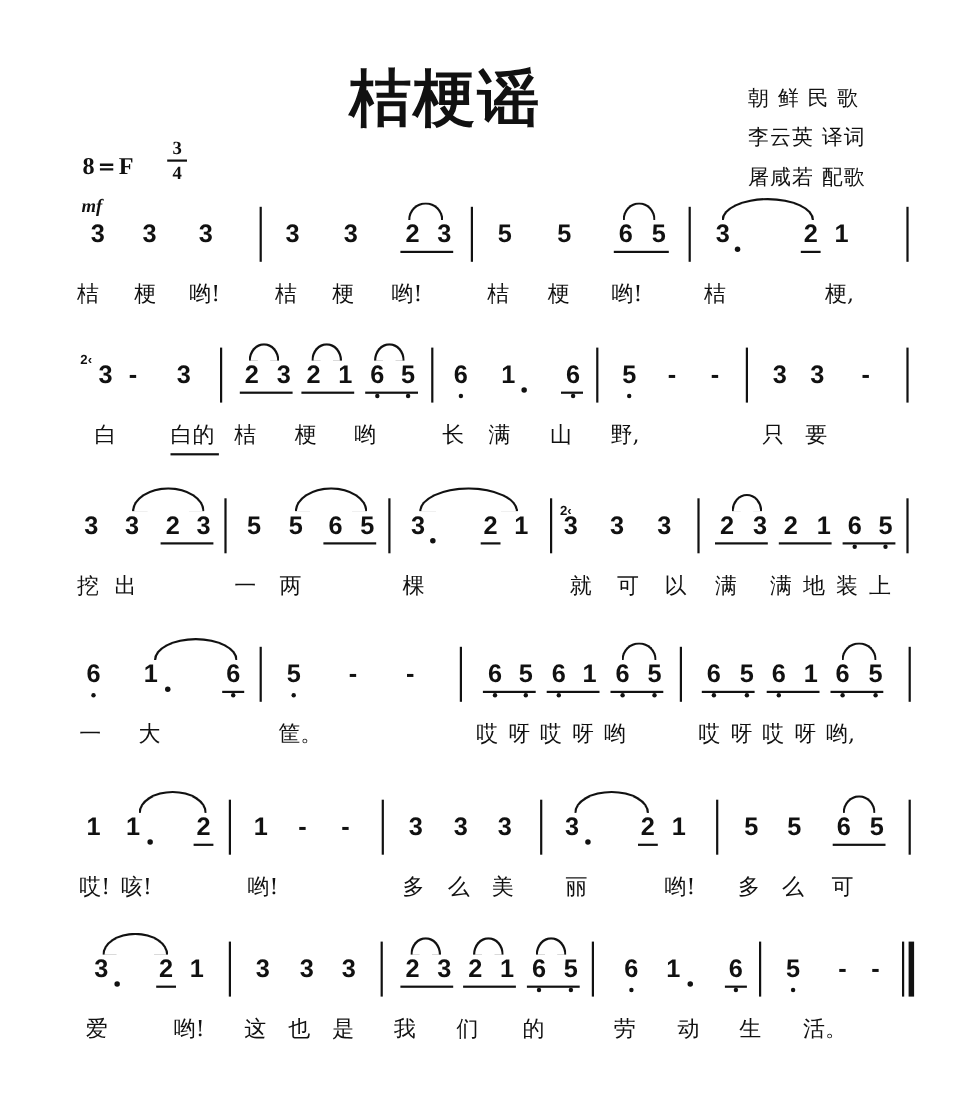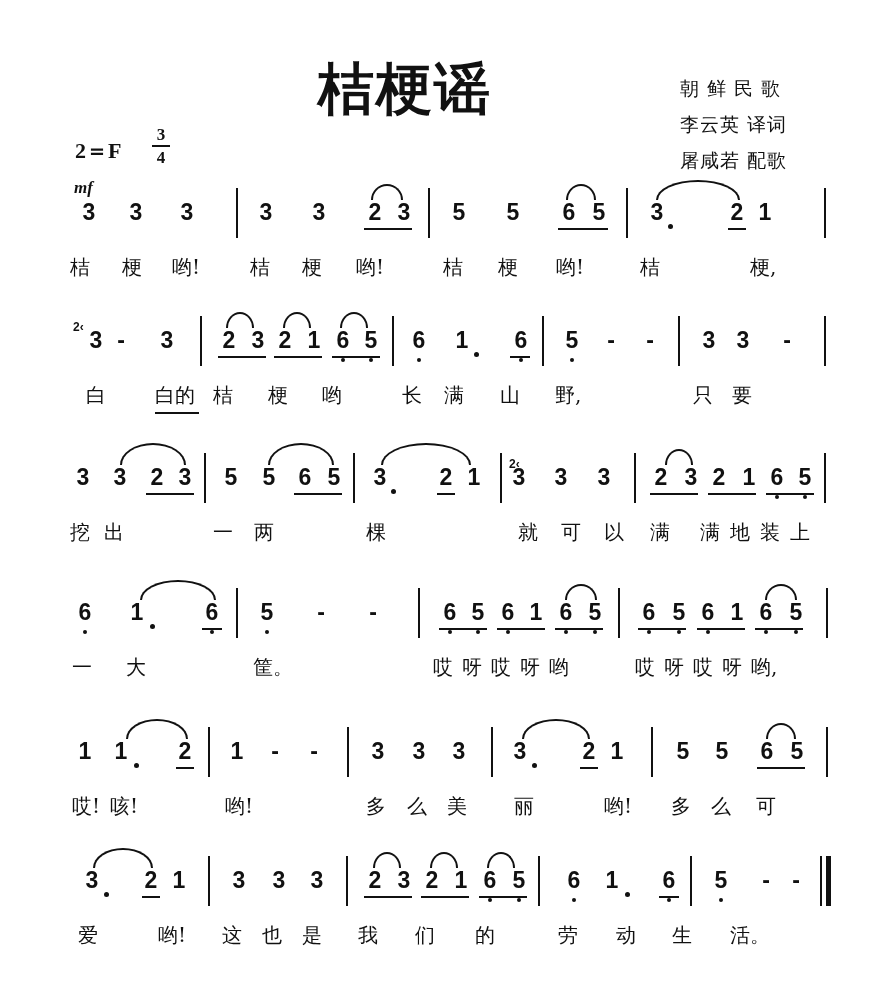--- a/index.html
+++ b/index.html
@@ -24,21 +24,21 @@
   .grace{position:absolute;font-size:12px;font-weight:bold;font-family:"Liberation Sans",sans-serif;}
 </style>
 </head>
 <body>
 
 <div class="title">桔梗谣</div>
 <div class="credit" style="top:76px">朝 鲜 民 歌</div>
 <div class="credit" style="top:112px">李云英 译词</div>
 <div class="credit" style="top:148px">屠咸若 配歌</div>
 
-<div class="key">2＝F</div>
+<div class="key">8＝F</div>
 <div class="ts">
   <span>3</span>
   <span class="bar"></span>
   <span>4</span>
 </div>
 <div class="dyn">mf</div>
 
 <div id="score">
     <div class="bl" style="left: 236px; top: 188px; height: 50px;"></div>
     <div class="bl" style="left: 428px; top: 188px; height: 50px;"></div>

